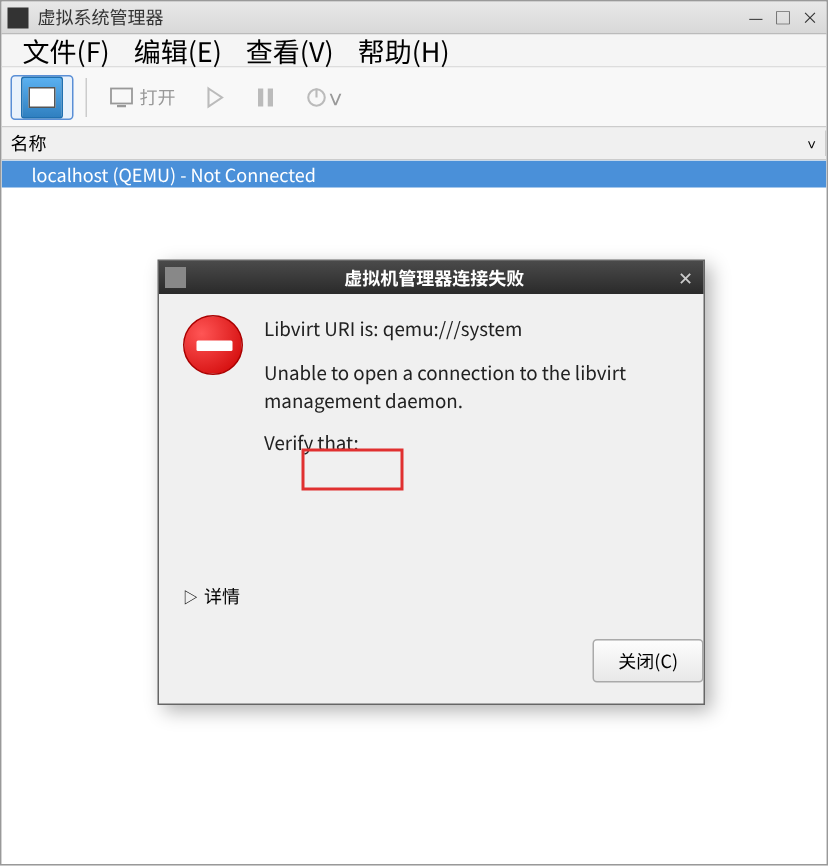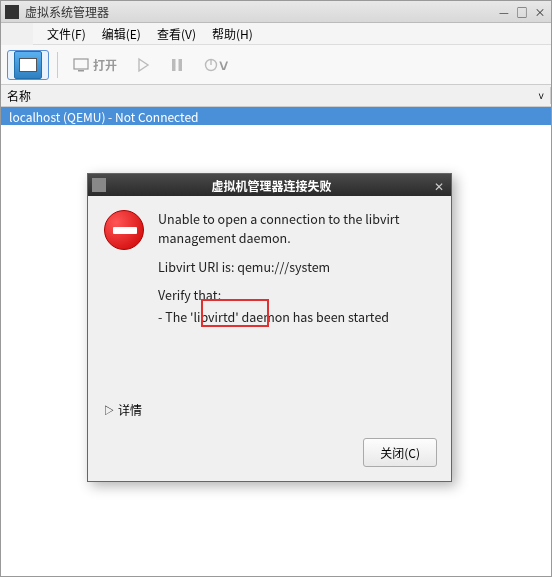--- a/index.html
+++ b/index.html
@@ -6,64 +6,64 @@
 body { width: 552px; height: 577px; background: #f0f0f0; position: relative; border: 1px solid #999; }
 
 
 .titlebar { height: 22px; background: linear-gradient(#e8e8e8, #d8d8d8); display: flex; align-items: center; padding: 0 4px; border-bottom: 1px solid #bbb; }
 .titlebar .app-icon { width: 14px; height: 14px; background: #333; margin-right: 6px; }
 .titlebar .title { flex: 1; text-align: left; font-size: 12px; color: #333; }
 .titlebar .win-controls { display: flex; gap: 4px; }
 .titlebar .win-btn { width: 14px; height: 14px; display: flex; align-items: center; justify-content: center; font-size: 11px; color: #333; cursor: pointer; }
 
 
-.menubar { height: 22px; background: #f5f5f5; display: flex; align-items: center; padding: 0 6px; border-bottom: 1px solid #ddd; font-size: 12px; margin-left: 32px; }
+.menubar { height: 22px; background: #f5f5f5; display: flex; align-items: center; padding: 0 6px; border-bottom: 1px solid #ddd; font-size: 18px; }
 .menubar .menu { padding: 2px 8px; cursor: pointer; }
 
 
 .toolbar { height: 40px; background: #f8f8f8; display: flex; align-items: center; padding: 0 6px; border-bottom: 1px solid #ccc; gap: 4px; }
-.tb-btn { height: 30px; display: flex; align-items: center; justify-content: flex-end; border: 1px solid transparent; border-radius: 3px; padding: 0 6px; color: #999; font-weight: bold; }
+.tb-btn { height: 30px; display: flex; align-items: center; justify-content: flex-end; border: 1px solid transparent; border-radius: 3px; padding: 0 6px; color: #999; }
 .tb-btn.active { border: 1px solid #5a8fd6; background: #eaf2fb; color: #333; }
 .tb-sep { width: 1px; height: 26px; background: #ccc; margin: 0 4px; }
 .tb-btn svg { width: 16px; height: 16px; }
 .tb-new { width: 28px; height: 28px; background: linear-gradient(#5ab0f0, #3080c0); border: 1px solid #2070b0; border-radius: 2px; display: flex; align-items: center; justify-content: center; }
 .tb-new .monitor { width: 18px; height: 14px; background: #fff; border: 1px solid #555; position: relative; }
 .tb-open-text { font-size: 12px; margin-left: 4px; }
 .tb-dropdown { width: 14px; }
 
 
 .col-headers { height: 22px; background: #f0f0f0; display: flex; align-items: center; border-bottom: 1px solid #ccc; font-size: 12px; }
 .col-name { flex: 1; padding: 0 6px; display: flex; align-items: center; justify-content: space-between; border-right: 1px solid #ccc; gap: 16px; }
 .col-cpu { width: 90px; padding: 0 6px; }
 .sort-arrow { font-size: 10px; }
 
 
 .list-area { background: #fff; height: 470px; overflow: hidden; }
-.list-row { height: 18px; background: #4a90d9; color: #fff; font-size: 12px; display: flex; align-items: center; padding: 0 8px; }
+.list-row { height: 18px; background: #4a90d9; color: #fff; font-size: 12px; display: flex; align-items: center; padding: 0 20px; }
 
 
-.dialog { position: absolute; left: 86px; top: 172px; width: 365px; background: #f0f0f0; border: 1px solid #666; box-shadow: 4px 4px 12px rgba(0,0,0,0.3); }
+.dialog { position: absolute; left: 104px; top: 172px; width: 365px; background: #f0f0f0; border: 1px solid #666; box-shadow: 4px 4px 12px rgba(0,0,0,0.3); }
 .dialog-titlebar { height: 22px; background: linear-gradient(#4a4a4a, #2a2a2a); display: flex; align-items: center; padding: 0 4px; }
 .dialog-titlebar .dlg-icon { width: 14px; height: 14px; background: #888; margin-right: 6px; }
 .dialog-titlebar .dlg-title { flex: 1; text-align: center; font-size: 12px; color: #fff; font-weight: bold; }
 .dialog-titlebar .dlg-close { width: 16px; height: 16px; color: #ccc; display: flex; align-items: center; justify-content: center; cursor: pointer; font-size: 12px; }
 
 .dialog-body { padding: 14px 16px 8px 16px; display: flex; gap: 12px; }
 .error-icon { width: 42px; height: 42px; flex-shrink: 0; }
 .error-icon .circle { width: 40px; height: 40px; background: radial-gradient(circle at 30% 30%, #ff5555, #cc0000); border-radius: 50%; position: relative; border: 1px solid #aa0000; }
 .error-icon .bar { position: absolute; left: 8px; top: 16px; width: 24px; height: 7px; background: #fff; border-radius: 1px; }
 
 .dialog-msg { font-size: 12.5px; color: #222; line-height: 1.5; }
 .dialog-msg p { margin-bottom: 10px; }
 
 .dialog-details { padding: 6px 16px 10px 16px; display: flex; align-items: center; gap: 4px; font-size: 12px; }
 .dialog-details .expander { cursor: pointer; font-size: 10px; }
 .dialog-details .details-label { cursor: pointer; }
 
-.dialog-footer { padding: 10px 14px 14px 14px; display: flex; justify-content: flex-end; }
+.dialog-footer { padding: 10px 0 14px 14px; display: flex; justify-content: flex-end; }
 .dialog-btn { padding: 5px 16px; background: linear-gradient(#fdfdfd, #e8e8e8); border: 1px solid #aaa; border-radius: 3px; font-size: 12px; cursor: pointer; }
 
 
 .red-box { position: absolute; left: 200px; top: 298px; width: 68px; height: 28px; border: 2px solid #e03030; pointer-events: none; }
 </style>
 </head>
 <body>
 
 <div class="titlebar">
   <div class="app-icon"></div>
@@ -135,24 +135,23 @@
     <div class="dlg-title">虚拟机管理器连接失败</div>
     <div class="dlg-close">✕</div>
   </div>
   <div class="dialog-body">
     <div class="error-icon">
       <div class="circle">
           <div class="bar"></div>
         </div>
     </div>
     <div class="dialog-msg">
+      <p>Libvirt URI is: qemu:///system</p>
       <p>Unable to open a connection to the libvirt management daemon.</p>
-      <p>Libvirt URI is: qemu:///system</p>
-      <p style="margin-bottom:3px">Verify that:</p>
-      <p> - The 'libvirtd' daemon has been started</p>
+      <p style="margin-bottom:20px">Verify that:</p>
     </div>
   </div>
   <div style="height:50px"></div>
   <div class="dialog-details">
     <span class="expander">▷</span>
     <span class="details-label">详情</span>
   </div>
   <div class="dialog-footer">
     <button class="dialog-btn">关闭(C)</button>
   </div>

